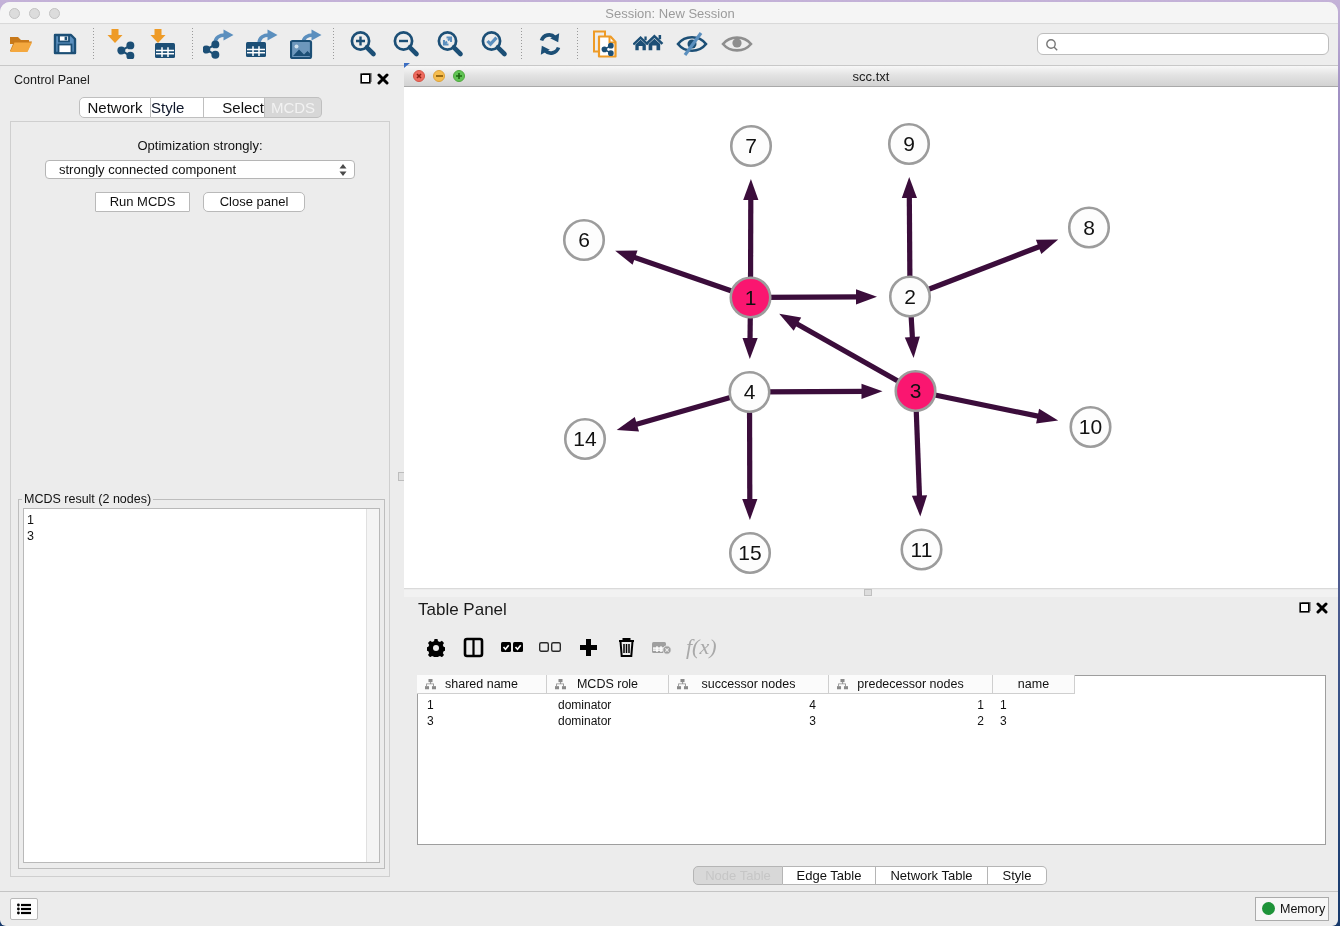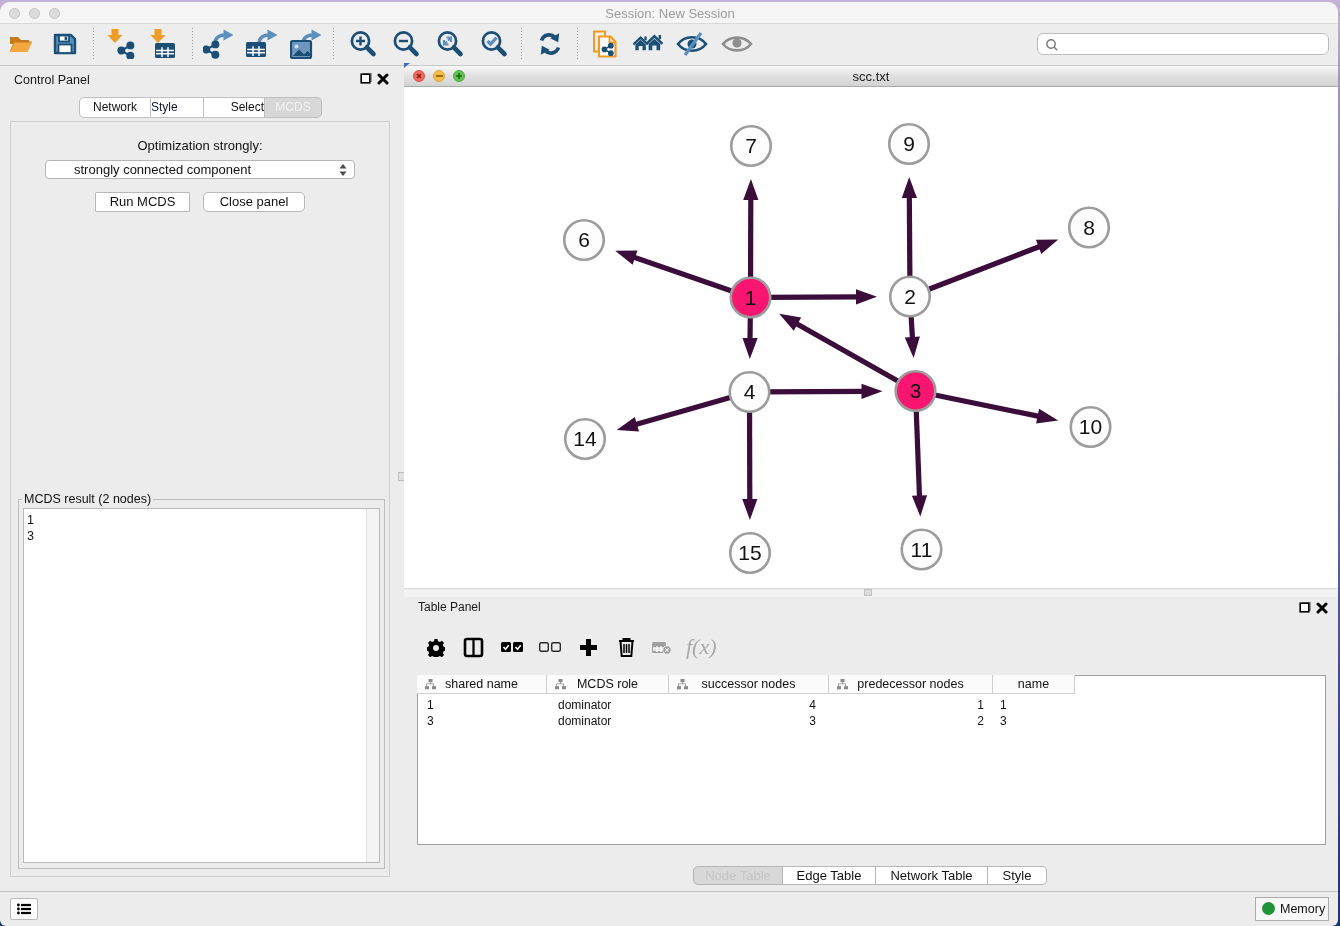--- a/index.html
+++ b/index.html
@@ -161,29 +161,29 @@
 <svg class="abs" style="left:360px;top:72px" width="13" height="13" viewBox="0 0 13 13">
       <rect x="3" y="1" width="9" height="9" fill="#9a9a9a"></rect>
       <rect x="1.2" y="2.2" width="8.6" height="8.6" fill="#fff" stroke="#000" stroke-width="1.6"></rect>
     </svg>
 <svg class="abs" style="left:377px;top:73px" width="12" height="12" viewBox="0 0 12 12">
       <path d="M2 2 L10 10 M10 2 L2 10" stroke="#000" stroke-width="3" stroke-linecap="round"></path>
     </svg>
 
 <div class="abs" style="left:10px;top:121px;width:380px;height:756px;border:1px solid #cfcfcf"></div>
 
-<div class="abs" style="left:79px;top:97px;width:217px;height:21px;font-size:12px">
+<div class="abs" style="left:79px;top:97px;width:217px;height:21px;font-size:15px">
  <div class="abs" style="left:0;top:0;width:72px;height:21px;background:#fff;border:1px solid #bfbfbf;border-radius:5px 0 0 5px;text-align:center;line-height:19px;color:#111">Network</div>
  <div class="abs" style="left:72px;top:0;width:53px;height:21px;background:#fff;border:1px solid #bfbfbf;border-left:none;text-align:left;line-height:19px;color:#0f172a">Style</div>
  <div class="abs" style="left:125px;top:0;width:61px;height:21px;background:#fff;border:1px solid #bfbfbf;border-left:none;text-align:right;line-height:19px;color:#111">Select</div>
  <div class="abs" style="left:186px;top:0;width:57px;height:21px;background:#d7d7d7;border:1px solid #bfbfbf;border-left:none;border-radius:0 5px 5px 0;text-align:center;line-height:19px;color:#f2f2f2">MCDS</div>
 </div>
 
 <div class="abs" style="left:0px;top:138px;width:400px;text-align:center;font-size:13px;color:#111">Optimization strongly:</div>
-<div class="abs" style="left:45px;top:160px;width:310px;height:19px;background:#fff;border:1px solid #b5b5b5;border-radius:4px;font-size:13px;line-height:17px;padding-left:28px;color:#111">strongly connected component
+<div class="abs" style="left:45px;top:160px;width:310px;height:19px;background:#fff;border:1px solid #b5b5b5;border-radius:4px;font-size:13px;line-height:17px;padding-left:13px;color:#111">strongly connected component
  <svg width="10" height="14" viewBox="0 0 10 14" style="position:absolute;right:6px;top:2px">
         <path d="M5 1 L8.5 5.5 L1.5 5.5 z M5 13 L8.5 8.5 L1.5 8.5 z" fill="#4a4a4a"></path>
       </svg>
 </div>
 <div class="abs" style="left:95px;top:192px;width:95px;height:20px;background:#fff;border:1px solid #b9b9b9;border-radius:1px;text-align:center;font-size:13px;line-height:18px;color:#111">Run MCDS</div>
 <div class="abs" style="left:203px;top:192px;width:102px;height:20px;background:#fff;border:1px solid #b9b9b9;border-radius:5px;text-align:center;font-size:13px;line-height:18px;color:#111">Close panel</div>
 
 <div class="abs" style="left:18px;top:499px;width:367px;height:370px;border:1px solid #bdbdbd"></div>
 <div class="abs" style="left:22px;top:492px;background:#ececec;padding:0 2px;font-size:12.5px;color:#111">MCDS result (2 nodes)</div>
 <div class="abs" style="left:23px;top:508px;width:357px;height:355px;background:#fff;border:1px solid #b9b9b9"></div>
@@ -258,21 +258,21 @@
 <circle cx="517.5" cy="462.5" r="19.75" fill="#fdfdfd" stroke="#9c9c9c" stroke-width="2.6"></circle>
 <text x="517.5" y="469.7" font-size="21" fill="#111" text-anchor="middle" font-family="Liberation Sans, sans-serif">11</text>
 <circle cx="181.0" cy="352.0" r="19.75" fill="#fdfdfd" stroke="#9c9c9c" stroke-width="2.6"></circle>
 <text x="181.0" y="359.2" font-size="21" fill="#111" text-anchor="middle" font-family="Liberation Sans, sans-serif">14</text>
 <circle cx="346.0" cy="466.0" r="19.75" fill="#fdfdfd" stroke="#9c9c9c" stroke-width="2.6"></circle>
 <text x="346.0" y="473.2" font-size="21" fill="#111" text-anchor="middle" font-family="Liberation Sans, sans-serif">15</text>
 
 </svg>
 <div class="abs" style="left:864px;top:589px;width:8px;height:7px;background:#ddd;border:1px solid #c0c0c0"></div>
 
-<div class="abs" style="left:418px;top:600px;font-size:12px;color:#1a1a1a">Table Panel</div>
+<div class="abs" style="left:418px;top:600px;font-size:17px;color:#1a1a1a">Table Panel</div>
 <svg class="abs" style="left:1299px;top:601px" width="13" height="13" viewBox="0 0 13 13">
       <rect x="3" y="1" width="9" height="9" fill="#9a9a9a"></rect>
       <rect x="1.2" y="2.2" width="8.6" height="8.6" fill="#fff" stroke="#000" stroke-width="1.6"></rect>
     </svg>
 <svg class="abs" style="left:1316px;top:602px" width="12" height="12" viewBox="0 0 12 12">
       <path d="M2 2 L10 10 M10 2 L2 10" stroke="#000" stroke-width="3" stroke-linecap="round"></path>
     </svg>
 
 <svg class="abs" style="left:427px;top:639px" width="18" height="18" viewBox="0 0 18 18">
       <g fill="#000">

